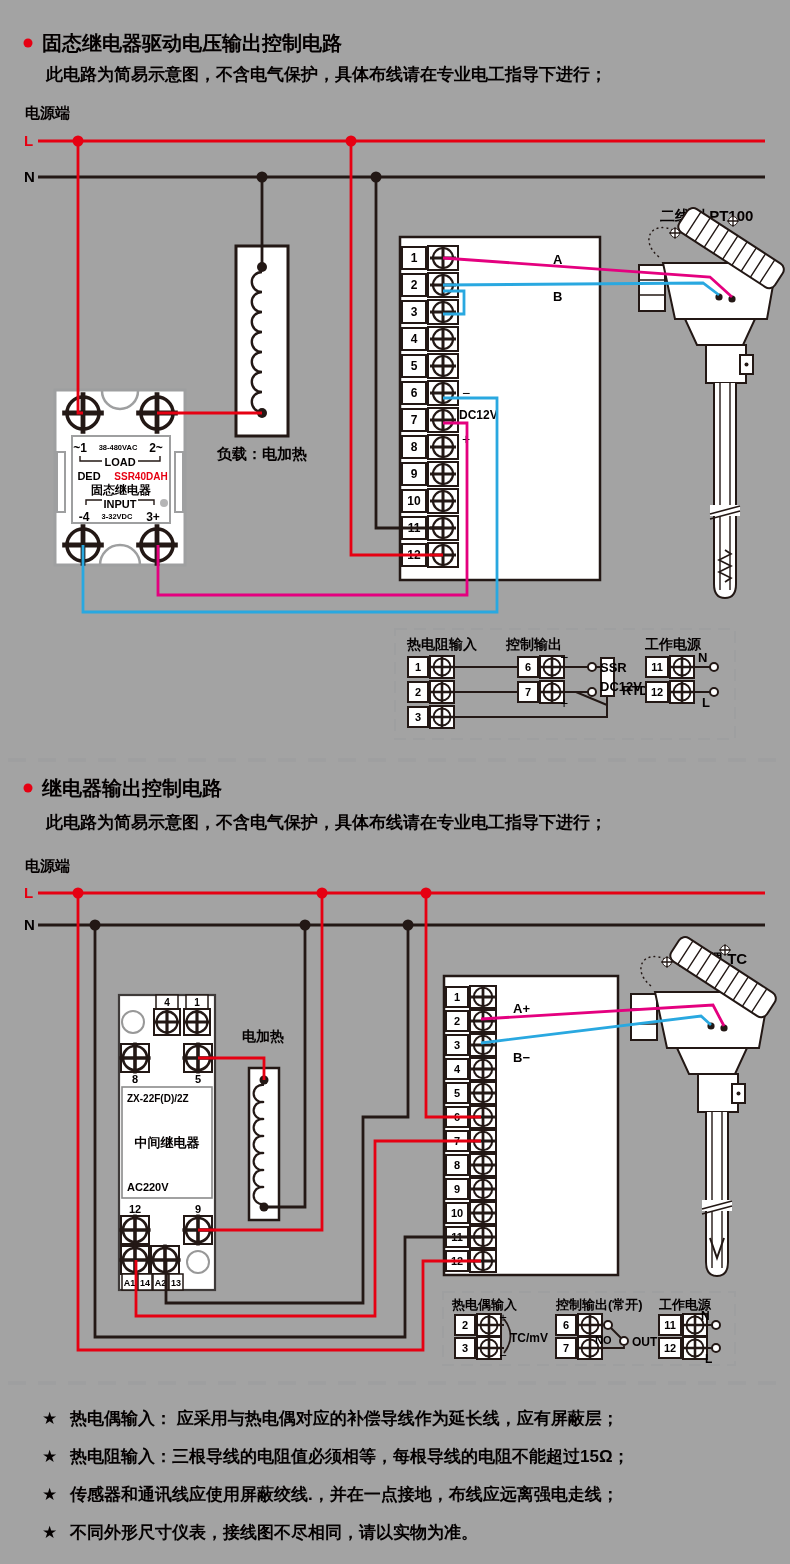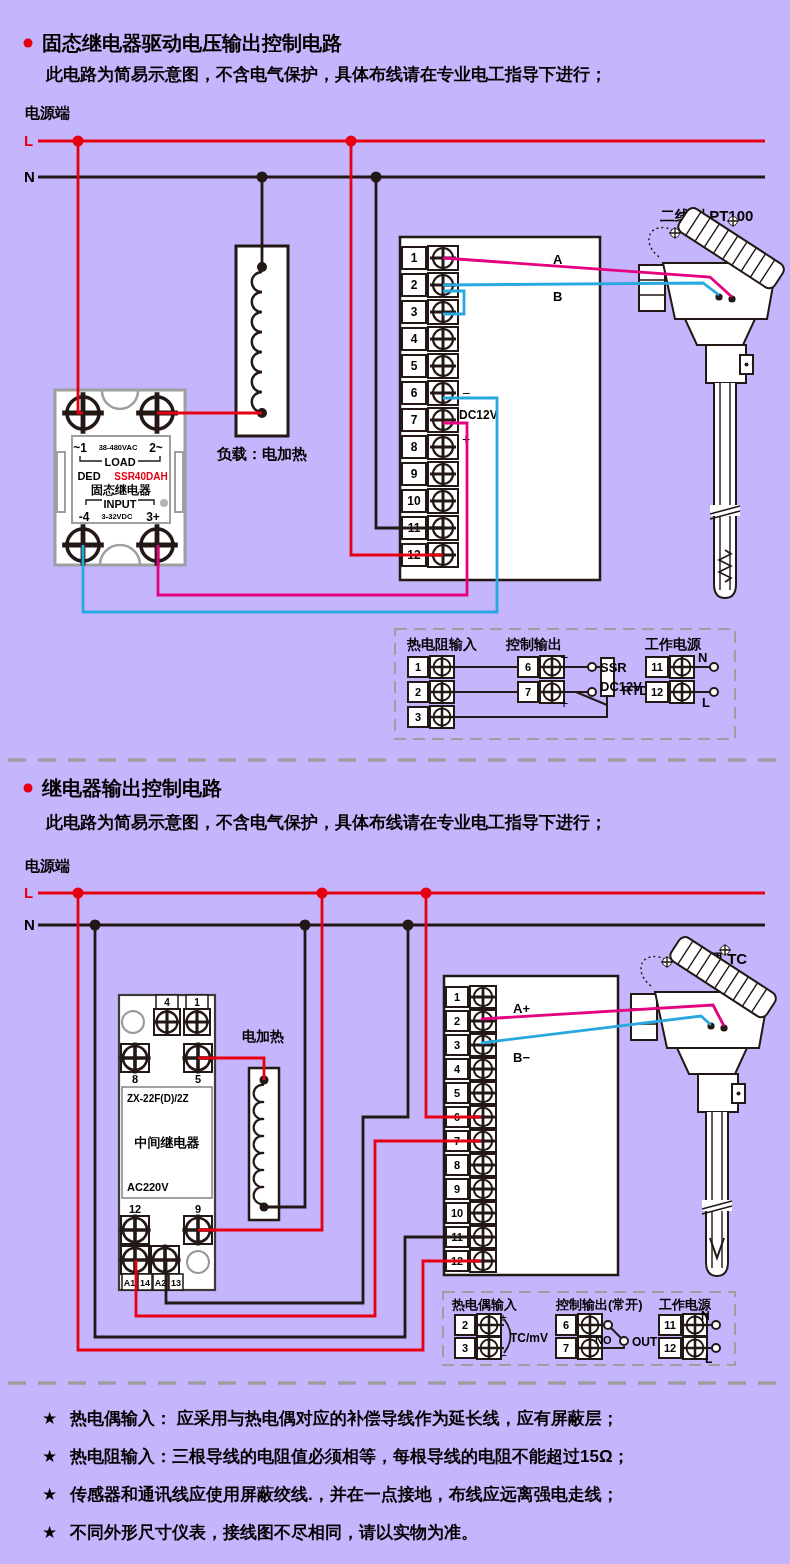--- a/index.html
+++ b/index.html
@@ -1,16 +1,16 @@
 <!DOCTYPE html>
 <html><head>
 <meta charset="utf-8">
 <style>
   html,body{margin:0;padding:0;background:#fff;}
-  .page{position:relative;width:790px;height:1564px;background:#c4b5fd;overflow:hidden;}
+  .page{position:relative;width:790px;height:1564px;background:#a3a3a3;overflow:hidden;}
   svg{display:block;}
   text{font-family:"Liberation Sans","DejaVu Sans",sans-serif;fill:#040000;}
   .mid{text-anchor:middle;}
   .fs20b{font-size:20px;font-weight:bold;}
   .fs17b{font-size:17px;font-weight:bold;}
   .fs15b{font-size:15px;font-weight:bold;}
   .fs14b{font-size:14px;font-weight:bold;}
   .fs14{font-size:14px;}
   .fs13b{font-size:13px;font-weight:bold;}
   .fs13{font-size:13px;}

